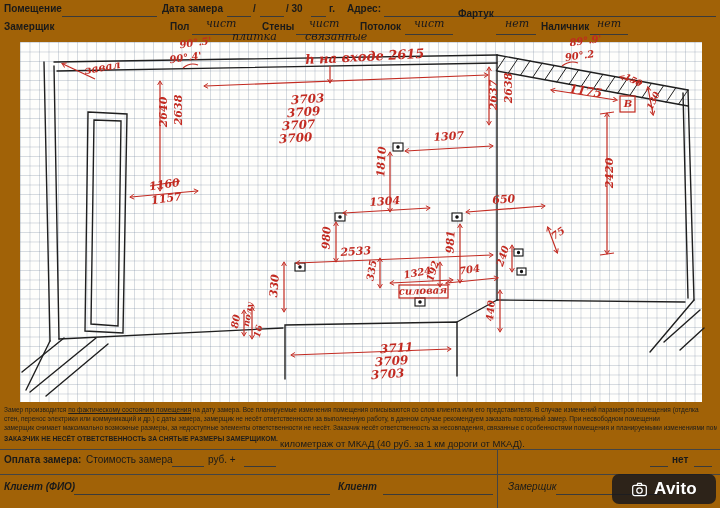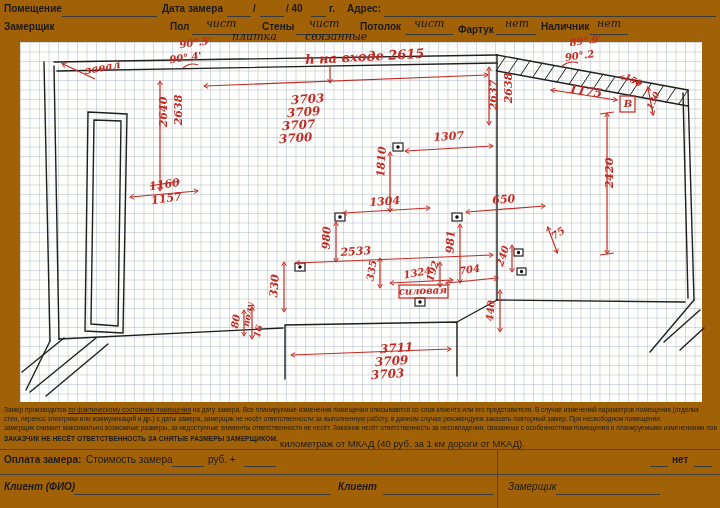--- a/index.html
+++ b/index.html
@@ -27,37 +27,37 @@
 <body>
 
 <div id="page">
 
   <div class="lbl" style="left:4px;top:3px">Помещение</div>
   <div class="u" style="left:62px;top:4px;width:95px"></div>
   <div class="lbl" style="left:162px;top:3px">Дата замера</div>
   <div class="u" style="left:227px;top:4px;width:24px"></div>
   <div class="lbl" style="left:253px;top:3px">/</div>
   <div class="u" style="left:260px;top:4px;width:24px"></div>
-  <div class="lbl" style="left:286px;top:3px">/ 40</div>
+  <div class="lbl" style="left:286px;top:3px">/ 30</div>
   <div class="u" style="left:311px;top:4px;width:15px"></div>
   <div class="lbl" style="left:329px;top:3px">г.</div>
   <div class="lbl" style="left:347px;top:3px">Адрес:</div>
   <div class="u" style="left:384px;top:4px;width:332px"></div>
 
   <div class="lbl" style="left:4px;top:21px">Замерщик</div>
   <div class="lbl" style="left:170px;top:21px">Пол</div>
   <div class="u" style="left:192px;top:22px;width:63px"></div>
   <div class="hw" style="left:206px;top:17px">чист</div>
   <div class="lbl" style="left:262px;top:21px">Стены</div>
   <div class="u" style="left:296px;top:22px;width:58px"></div>
   <div class="hw" style="left:309px;top:17px">чист</div>
   <div class="lbl" style="left:360px;top:21px">Потолок</div>
   <div class="u" style="left:405px;top:22px;width:48px"></div>
   <div class="hw" style="left:414px;top:17px">чист</div>
-  <div class="lbl" style="left:458px;top:24px">Фартук</div>
+  <div class="lbl" style="left:458px;top:8px">Фартук</div>
   <div class="u" style="left:496px;top:22px;width:40px"></div>
   <div class="hw" style="left:505px;top:17px">нет</div>
   <div class="lbl" style="left:541px;top:21px">Наличник</div>
   <div class="u" style="left:590px;top:22px;width:38px"></div>
   <div class="hw" style="left:597px;top:17px">нет</div>
 
   <div class="hw" style="left:232px;top:30px">плитка</div>
   <div class="hw" style="left:305px;top:30px">связанные</div>
   <div class="hw" style="left:412px;top:41px">натяжн.</div>
 
@@ -248,14 +248,22 @@
   <div class="u" style="left:694px;top:454px;width:18px"></div>
 
   <div class="hr" style="top:474px"></div>
   <div class="sig" style="left:4px;top:481px">Клиент (ФИО)</div>
   <div class="u" style="left:74px;top:482px;width:256px"></div>
   <div class="sig" style="left:338px;top:481px">Клиент</div>
   <div class="u" style="left:383px;top:482px;width:110px"></div>
   <div class="sig" style="left:508px;top:481px;font-weight:normal">Замерщик</div>
   <div class="u" style="left:556px;top:482px;width:104px"></div>
 
+  <div id="watermark">
+    <svg width="17" height="15" viewBox="0 0 24 22">
+      <rect x="2" y="5" width="20" height="15" rx="3" fill="none" stroke="#fff" stroke-width="1.8"></rect>
+      <path d="M8,5 L9.5,2 L14.5,2 L16,5" fill="none" stroke="#fff" stroke-width="1.8"></path>
+      <circle cx="12" cy="12.5" r="4" fill="none" stroke="#fff" stroke-width="1.8"></circle>
+    </svg>
+    <span class="brand">Avito</span>
+  </div>
 
 </div>
 
 </body></html>

